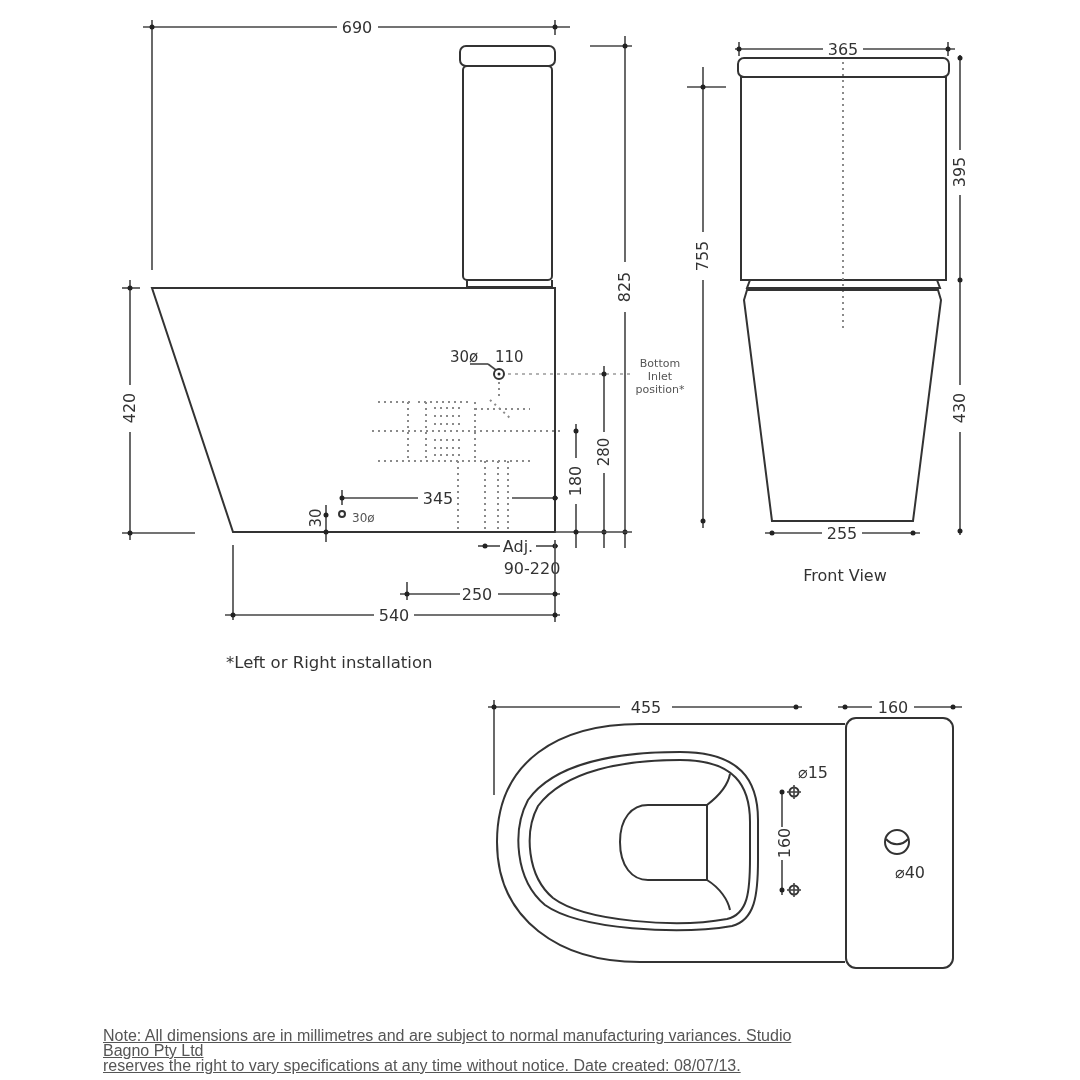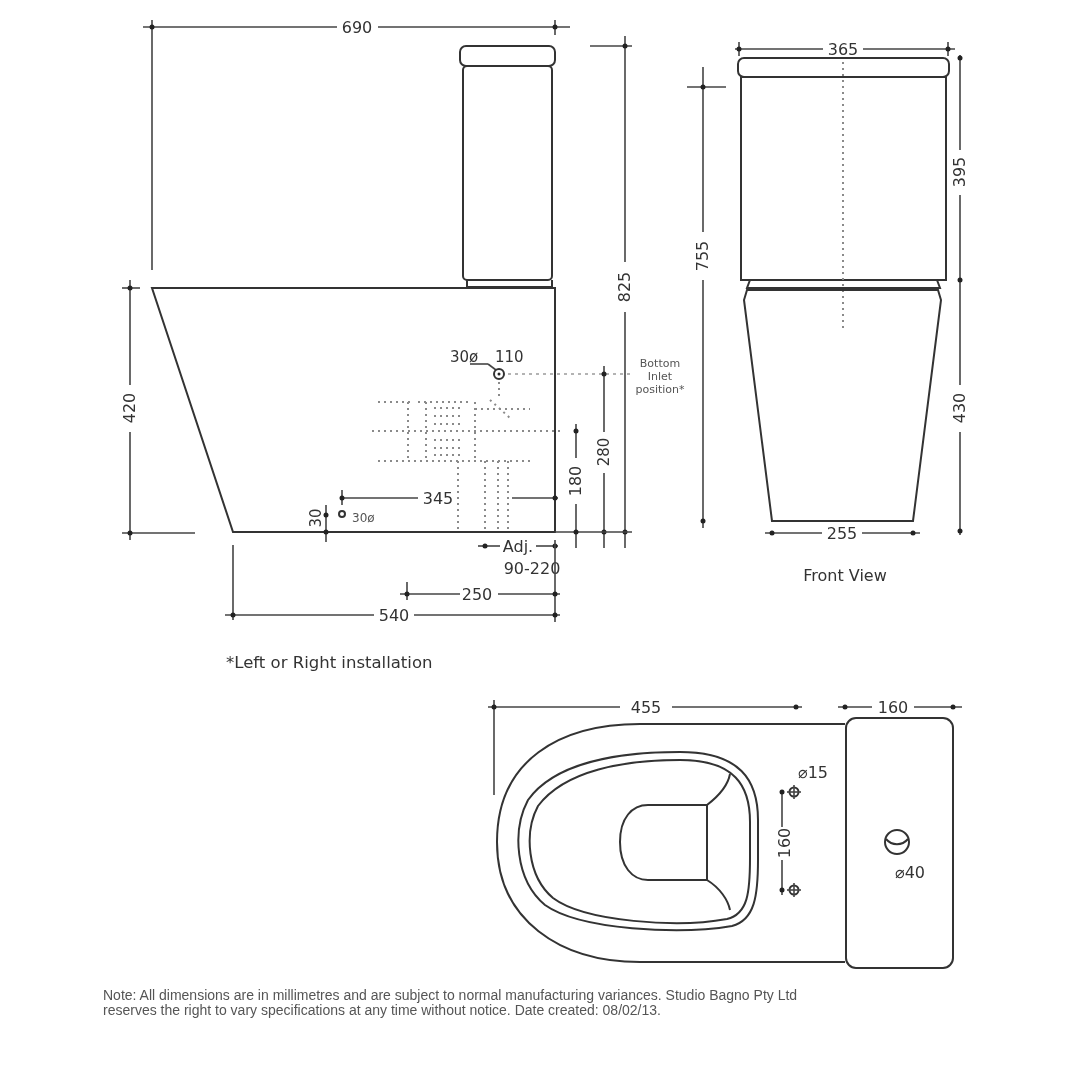--- a/index.html
+++ b/index.html
@@ -6,21 +6,21 @@
     body { width: 1080px; height: 1080px; position: relative; overflow: hidden; font-family: "DejaVu Sans", sans-serif; }
     #drawing { position: absolute; left: 0; top: 0; width: 1080px; height: 1080px; }
     .ln { stroke: #333333; stroke-width: 2; fill: none; }
     .dim { stroke: #444444; stroke-width: 1.6; fill: none; }
     .dash { stroke: #9a9a9a; stroke-width: 1.6; fill: none; stroke-dasharray: 3 4; }
     .dot { stroke: #8a8a8a; stroke-width: 2; fill: none; stroke-dasharray: 2 4; }
     .tick { fill: #222222; }
     .t { font-family: "DejaVu Sans", sans-serif; font-size: 15px; fill: #333333; }
     .ts { font-family: "DejaVu Sans", sans-serif; font-size: 11px; fill: #555555; }
     .tb { font-family: "DejaVu Sans", sans-serif; font-size: 16px; fill: #333333; }
-    .note { position: absolute; left: 103px; top: 988px; width: 700px; font-family: "Liberation Sans", sans-serif; font-size: 14px; line-height: 15px; color: #555555; }
+    .note { position: absolute; left: 103px; top: 1028px; width: 700px; font-family: "Liberation Sans", sans-serif; font-size: 16px; line-height: 15px; color: #555555; text-decoration: underline; }
   </style>
 </head>
 <body>
 
 <svg id="drawing" viewBox="0 0 1080 1080" xmlns="http://www.w3.org/2000/svg">
 
   <g>
 
     <line class="dim" x1="143" y1="27" x2="337" y2="27"></line>
     <line class="dim" x1="378" y1="27" x2="570" y2="27"></line>
@@ -226,14 +226,14 @@
     <g>
       <circle class="ln" cx="897" cy="842" r="12" stroke-width="1.6"></circle>
       <path class="ln" d="M886 839 C892 846 902 846 908 839" stroke-width="1.4"></path>
     </g>
     <text class="tb" x="895" y="878">⌀40</text>
   </g>
 </svg>
 
 <div class="note">
   <div>Note: All dimensions are in millimetres and are subject to normal manufacturing variances. Studio Bagno Pty Ltd</div>
-  <div>reserves the right to vary specifications at any time without notice. Date created: 08/02/13.</div>
+  <div>reserves the right to vary specifications at any time without notice. Date created: 08/07/13.</div>
 </div>
 
 </body></html>

